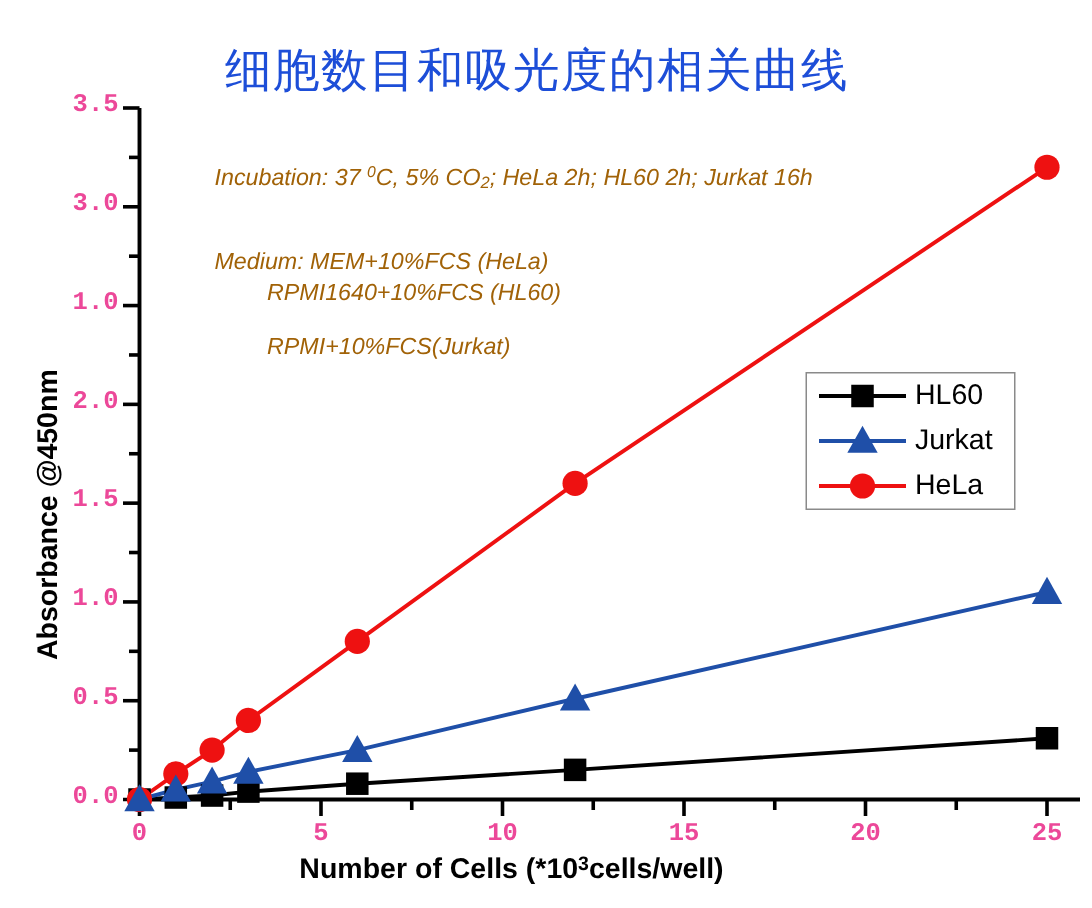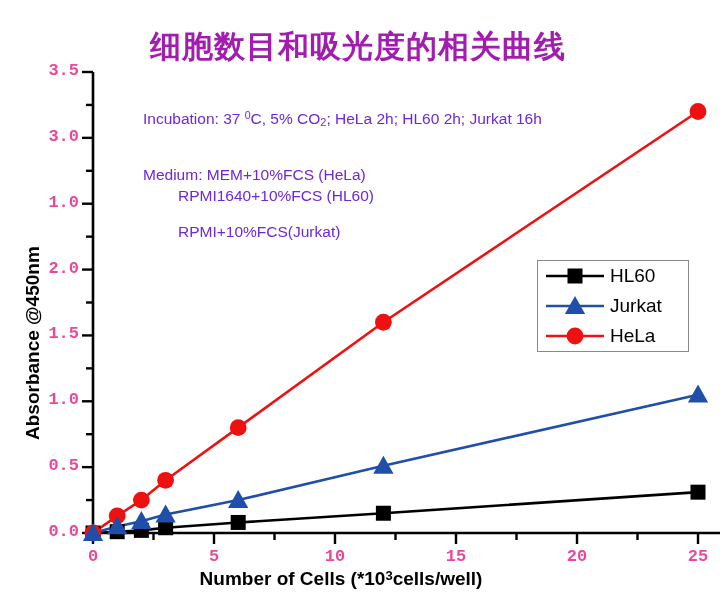--- a/index.html
+++ b/index.html
@@ -2,29 +2,29 @@
 <html><head>
 <meta charset="utf-8">
 <style>
   html,body{margin:0;padding:0;background:#ffffff;}
   body{width:728px;height:605px;overflow:hidden;
        font-family:"Liberation Sans","DejaVu Sans",sans-serif;}
   #root{position:relative;width:728px;height:605px;background:#fff;}
 
   .title{
     position:absolute; left:0; top:26px; width:716px; text-align:center;
-    font-size:31px; font-weight:bold; color:#a21caf; letter-spacing:1px;
+    font-size:31px; font-weight:normal; color:#1d4ed8; letter-spacing:1px;
     font-family:"DejaVu Sans","Liberation Sans",sans-serif;
   }
 
   .plotsvg{position:absolute;left:0;top:0;}
 
   .annot{
-    position:absolute; color:#6d28d9; font-size:15.5px;
-    white-space:nowrap; line-height:1.0;
+    position:absolute; color:#a16207; font-size:15.5px;
+    white-space:nowrap; line-height:1.0;font-style:italic;
   }
   .annot sub{font-size:11px;vertical-align:-2px;}
   .annot sup{font-size:10.5px;vertical-align:5px;}
 
   .axis-label{
     position:absolute; color:#000; font-weight:bold; white-space:nowrap;
   }
   .xlabel{font-size:19px; left:0; top:568px; width:682px; text-align:center;}
   .xlabel sup{font-size:13px; vertical-align:5px;}
   .ylabel{
@@ -34,21 +34,21 @@
 
   .tick-text{
     position:absolute; font-size:17px; color:#ec4899; font-weight:bold;
     white-space:nowrap;
     font-family:Liberation Mono, monospace;
   }
   .ytick{text-align:right;width:44px;}
   .xtick{text-align:center;width:40px;}
 
   .legend-box{
-    position:absolute; left:537px; top:260px; width:152px; height:92px;
+    position:absolute; left:537px; top:248px; width:140px; height:92px;
     border:1px solid #8a8a8a; background:#fff; box-sizing:border-box;
   }
   .legend-row{
     position:relative; height:30px; display:flex; align-items:center;
   }
   .legend-label{
     font-size:19px; color:#000; font-weight:normal; margin-left:4px;
     font-family:"Liberation Sans",sans-serif;
   }
 </style>

